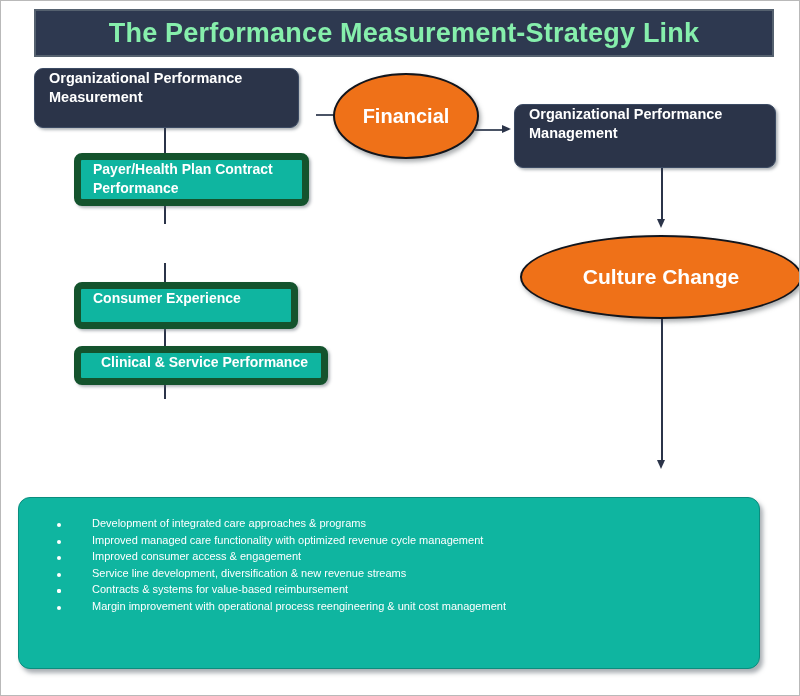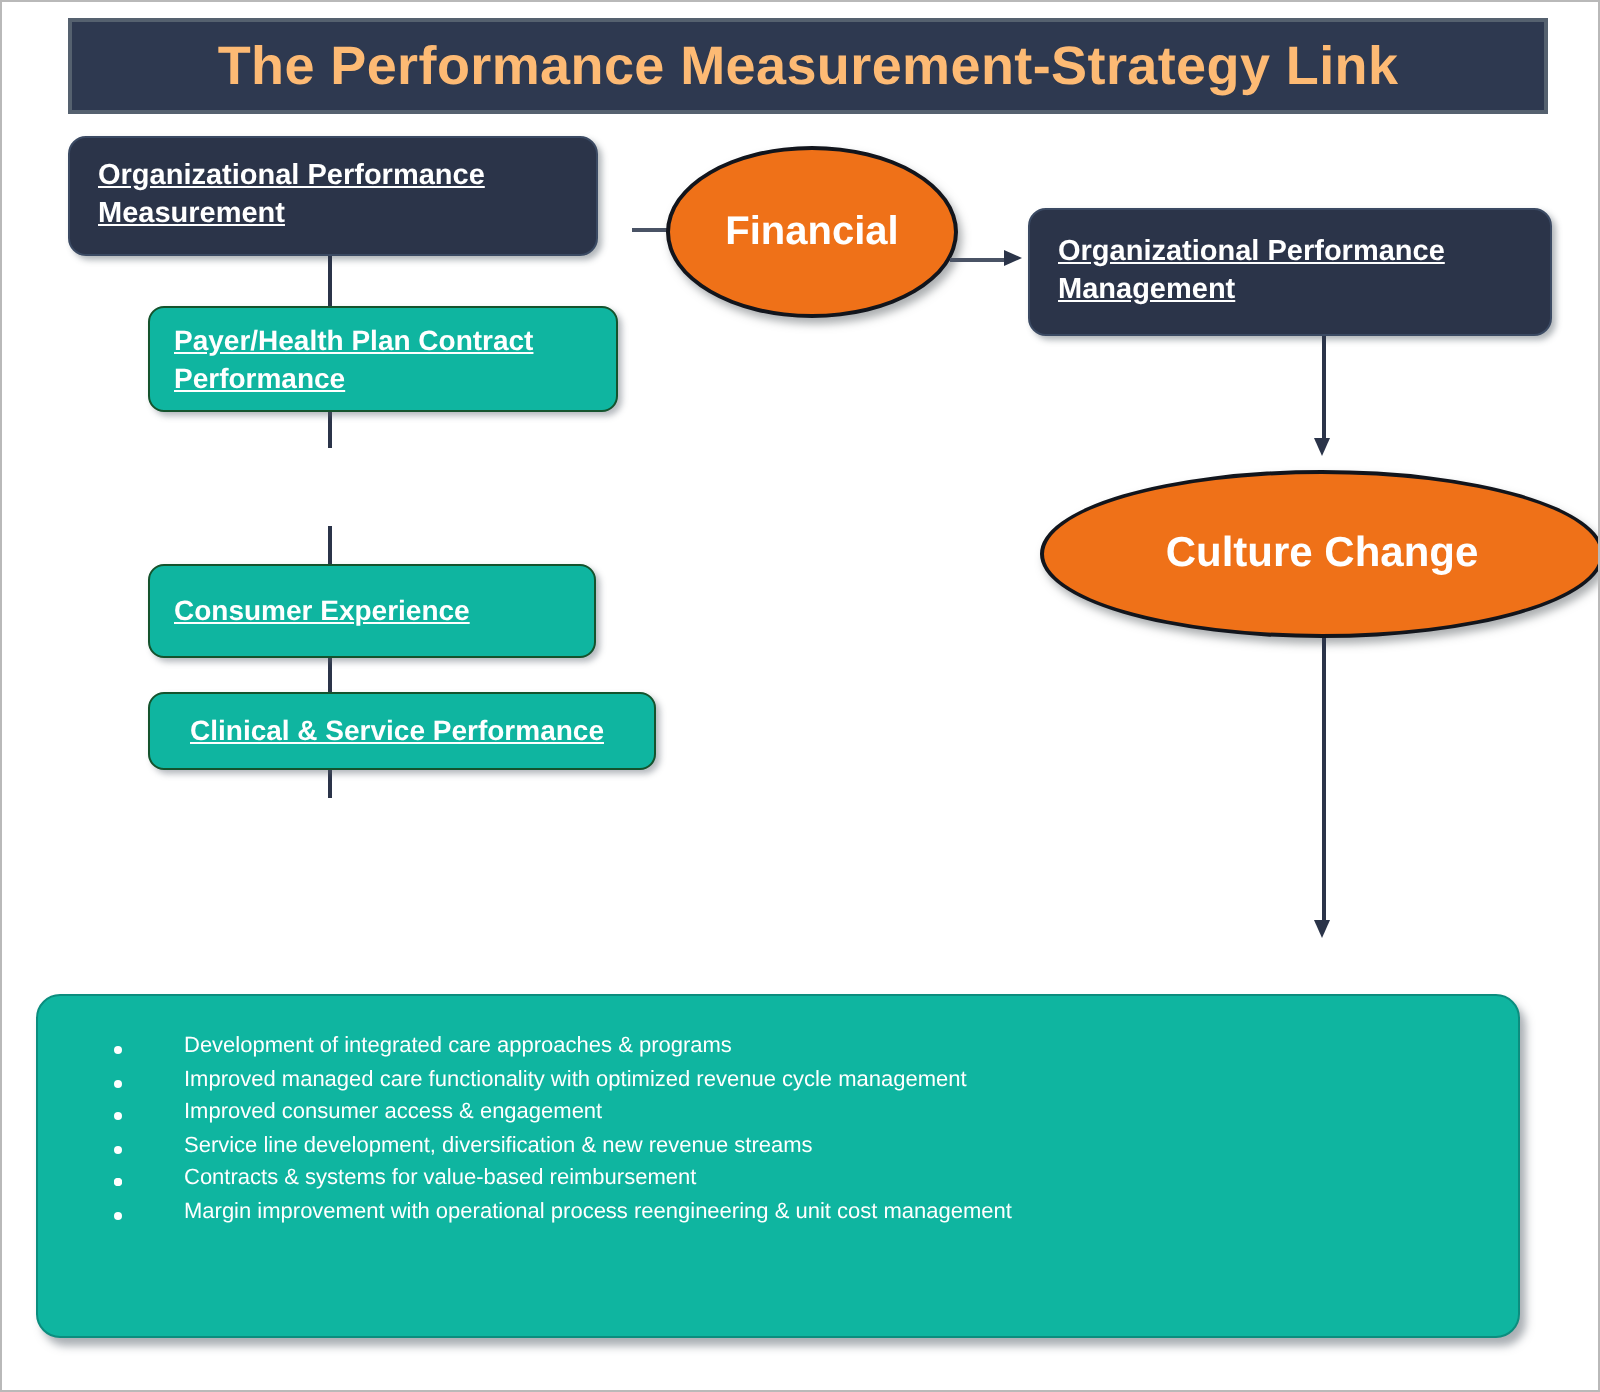--- a/index.html
+++ b/index.html
@@ -28,49 +28,47 @@
     width: 740px;
     height: 48px;
     background: #2e3950;
     border: 2px solid #55616f;
     box-sizing: border-box;
     display: flex;
     align-items: center;
     justify-content: center;
   }
   .title-bar .title-text {
-    color: #fdba74;
+    color: #86efac;
     font-size: 27px;
     font-weight: bold;
     letter-spacing: .2px;
     white-space: nowrap;
   }
 
   
   .node {
     position: absolute;
     box-sizing: border-box;
     display: flex;
-    align-items: center;
     color: #ffffff;
     font-weight: bold;
-    text-decoration: underline;
   }
   .node-navy {
     background: #2b3449;
     border: 1px solid #3b4a63;
     border-radius: 9px;
     box-shadow: 2px 2px 3px rgba(80,90,100,.45);
     padding: 0 14px;
     font-size: 14.5px;
     line-height: 1.32;
   }
   .node-teal {
     background: #0fb5a0;
-    border: 1px solid #14532d;
+    border: 7px solid #14532d;
     border-radius: 8px;
     box-shadow: 2px 2px 3px rgba(90,100,110,.45);
     padding: 0 12px;
     font-size: 14px;
     line-height: 1.33;
   }
 
   
   .ellipse {
     position: absolute;

